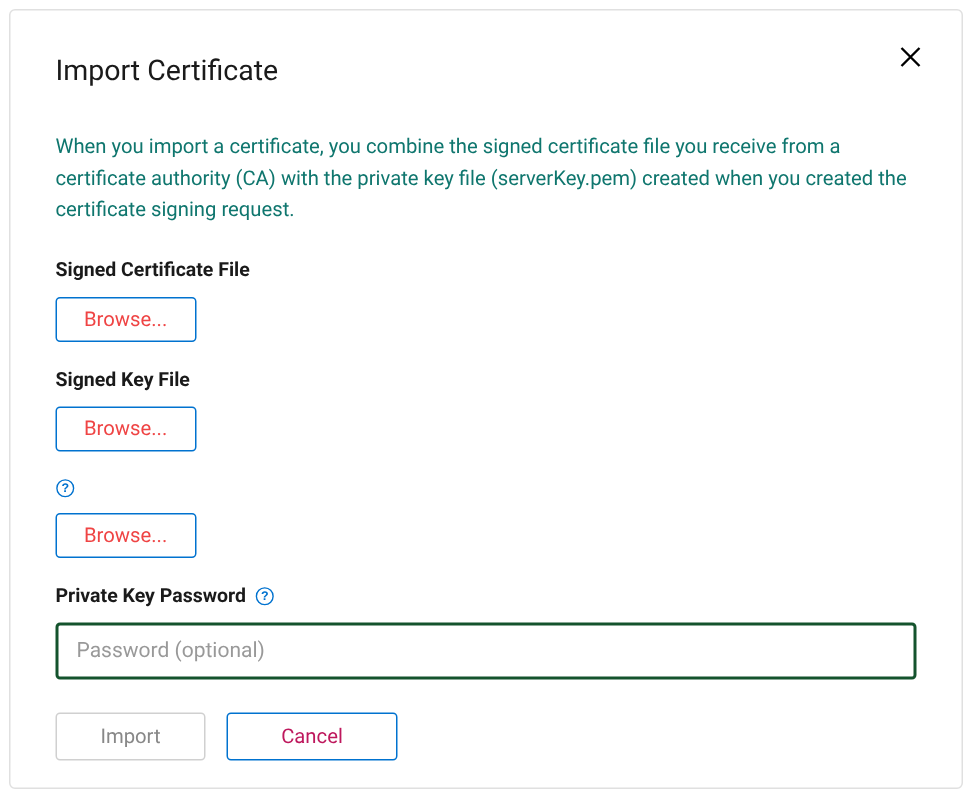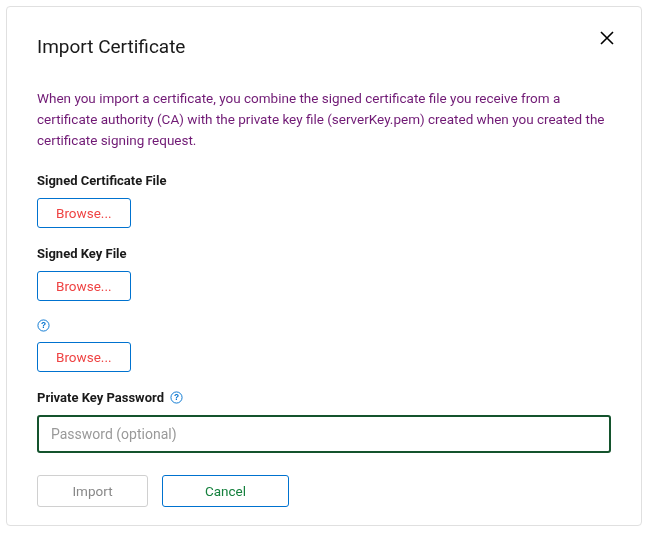--- a/index.html
+++ b/index.html
@@ -32,21 +32,21 @@
     }
     .close-btn svg { width: 14px; height: 14px; }
     .title {
       font-size: 19px;
       font-weight: 400;
       color: #1a1a1a;
       margin-bottom: 30px;
     }
     .description {
       font-size: 13.5px;
-      color: #701a75;
+      color: #0f766e;
       line-height: 1.55;
       margin-bottom: 22px;
     }
     .field-group { margin-bottom: 18px; }
     .field-label {
       font-size: 13px;
       font-weight: 700;
       color: #1a1a1a;
       margin-bottom: 10px;
       display: flex;
@@ -86,32 +86,32 @@
       display: flex;
       gap: 14px;
       margin-top: 22px;
     }
     .import-btn {
       border: 1px solid #d0d0d0;
       background: #fff;
       color: #888;
       font-size: 13.5px;
       padding: 6px 0;
-      width: 111px;
+      width: 100px;
       border-radius: 3px;
       cursor: pointer;
       font-family: inherit;
     }
     .cancel-btn {
       border: 1px solid #0072cf;
       background: #fff;
-      color: #15803d;
+      color: #be185d;
       font-size: 13.5px;
       padding: 7px 0;
-      width: 127px;
+      width: 114px;
       border-radius: 3px;
       cursor: pointer;
       font-family: inherit;
     }
   </style>
 </head>
 <body>
 
 <div class="dialog">
 

